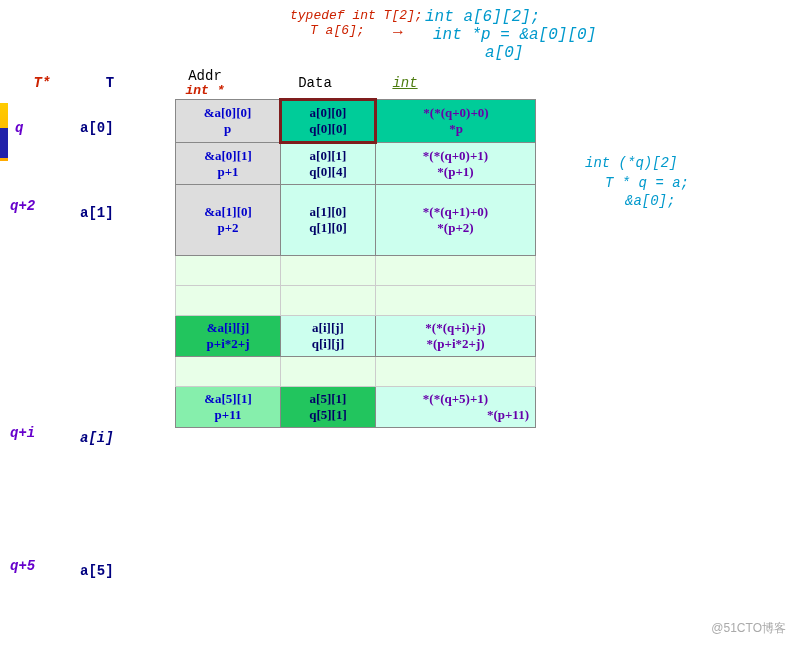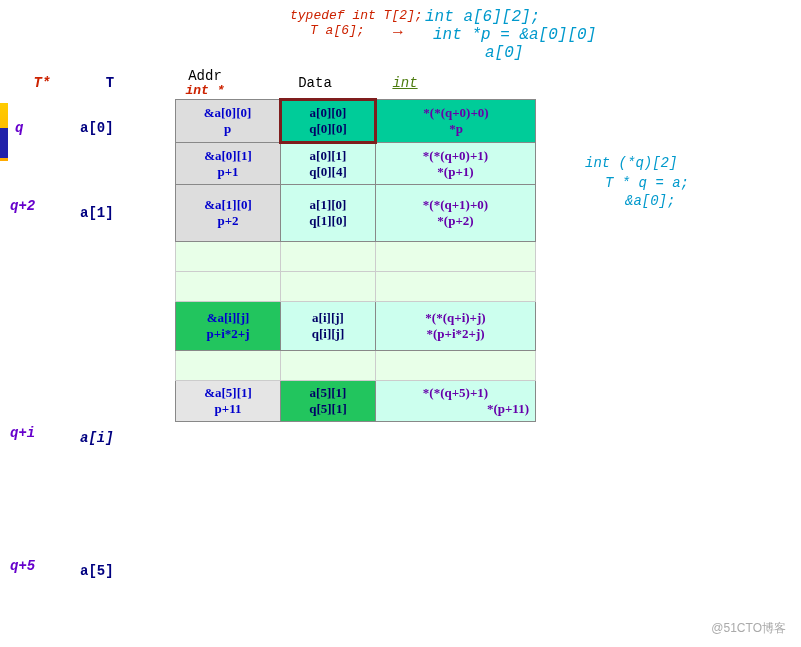--- a/index.html
+++ b/index.html
@@ -64,49 +64,49 @@
 
       <tr>
         <td style="border:1px solid #888;width:105px;background:#dddddd;color:#0000cc;font-size:13px;font-weight:bold;padding:4px 6px;text-align:center;">&amp;a[0][1]<br><span style="display:block;">p+1</span></td>
         <td style="border:1px solid #888;width:95px;background:#ccffee;color:#000066;font-size:13px;font-weight:bold;padding:4px 6px;text-align:center;">a[0][1]<br><span style="display:block;">q[0][4]</span></td>
         <td style="border:1px solid #888;width:160px;background:#ccffee;color:#6600aa;font-size:13px;font-weight:bold;padding:4px 6px;text-align:center;">*(*(q+0)+1)<br><span style="display:block;">*(p+1)</span></td>
       </tr>
 
       <tr>
         <td style="border:1px solid #888;width:105px;background:#dddddd;color:#0000cc;font-size:13px;font-weight:bold;padding:4px 6px;text-align:center;">&amp;a[1][0]<br><span style="display:block;">p+2</span></td>
         <td style="border:1px solid #888;width:95px;background:#ccffee;color:#000066;font-size:13px;font-weight:bold;padding:4px 6px;text-align:center;">a[1][0]<br><span style="display:block;">q[1][0]</span></td>
-        <td style="border:1px solid #888;width:160px;background:#ccffee;color:#6600aa;font-size:13px;font-weight:bold;padding:12px 6px;text-align:center;">*(*(q+1)+0)<br><span style="display:block;">*(p+2)</span></td>
+        <td style="border:1px solid #888;width:160px;background:#ccffee;color:#6600aa;font-size:13px;font-weight:bold;padding:19px 6px;text-align:center;">*(*(q+1)+0)<br><span style="display:block;">*(p+2)</span></td>
       </tr>
 
       <tr>
         <td style="border:1px solid #ccc;width:105px;background:#e8ffe8;height:30px;padding:4px;"></td>
         <td style="border:1px solid #ccc;width:95px;background:#e8ffe8;"></td>
         <td style="border:1px solid #ccc;width:160px;background:#e8ffe8;"></td>
       </tr>
 
       <tr>
         <td style="border:1px solid #ccc;width:105px;background:#e8ffe8;height:30px;padding:4px;"></td>
         <td style="border:1px solid #ccc;width:95px;background:#e8ffe8;"></td>
         <td style="border:1px solid #ccc;width:160px;background:#e8ffe8;"></td>
       </tr>
 
       <tr>
         <td style="border:1px solid #888;width:105px;background:#22c55e;color:#0000cc;font-size:13px;font-weight:bold;padding:4px 6px;text-align:center;">&amp;a[i][j]<br><span style="display:block;">p+i*2+j</span></td>
-        <td style="border:1px solid #888;width:95px;background:#ccffee;color:#000066;font-size:13px;font-weight:bold;padding:8px 6px;text-align:center;">a[i][j]<br><span style="display:block;">q[i][j]</span></td>
+        <td style="border:1px solid #888;width:95px;background:#ccffee;color:#000066;font-size:13px;font-weight:bold;padding:0 6px;text-align:center;">a[i][j]<br><span style="display:block;">q[i][j]</span></td>
         <td style="border:1px solid #888;width:160px;background:#ccffee;color:#6600aa;font-size:13px;font-weight:bold;padding:4px 6px;text-align:center;">*(*(q+i)+j)<br><span style="display:block;">*(p+i*2+j)</span></td>
       </tr>
 
       <tr>
         <td style="border:1px solid #ccc;width:105px;background:#e8ffe8;height:30px;padding:4px;"></td>
         <td style="border:1px solid #ccc;width:95px;background:#e8ffe8;"></td>
         <td style="border:1px solid #ccc;width:160px;background:#e8ffe8;"></td>
       </tr>
 
       <tr>
-        <td style="border:1px solid #888;width:105px;background:#e5e5e5;color:#0000cc;font-size:13px;font-weight:bold;padding:4px 6px;text-align:center;">&amp;a[5][1]<br><span style="display:block;">p+11</span></td>
+        <td style="border:1px solid #888;width:105px;background:#86efac;color:#0000cc;font-size:13px;font-weight:bold;padding:4px 6px;text-align:center;">&amp;a[5][1]<br><span style="display:block;">p+11</span></td>
         <td style="border:1px solid #888;width:95px;background:#22c55e;color:#000066;font-size:13px;font-weight:bold;padding:4px 6px;text-align:center;">a[5][1]<br><span style="display:block;">q[5][1]</span></td>
         <td style="border:1px solid #888;width:160px;background:#ccffee;color:#6600aa;font-size:13px;font-weight:bold;padding:4px 6px;text-align:center;">*(*(q+5)+1)<br><span style="display:block;text-align:right;">*(p+11)</span></td>
       </tr>
 
     </tbody>
       </table>
   </div>
 
   <div style="position:absolute;top:120px;left:15px;font-family:'Courier New',monospace;font-size:14px;font-weight:bold;font-style:italic;color:#6600cc;">q</div>
   <div style="position:absolute;top:198px;left:10px;font-family:'Courier New',monospace;font-size:14px;font-weight:bold;font-style:italic;color:#6600cc;">q+2</div>

